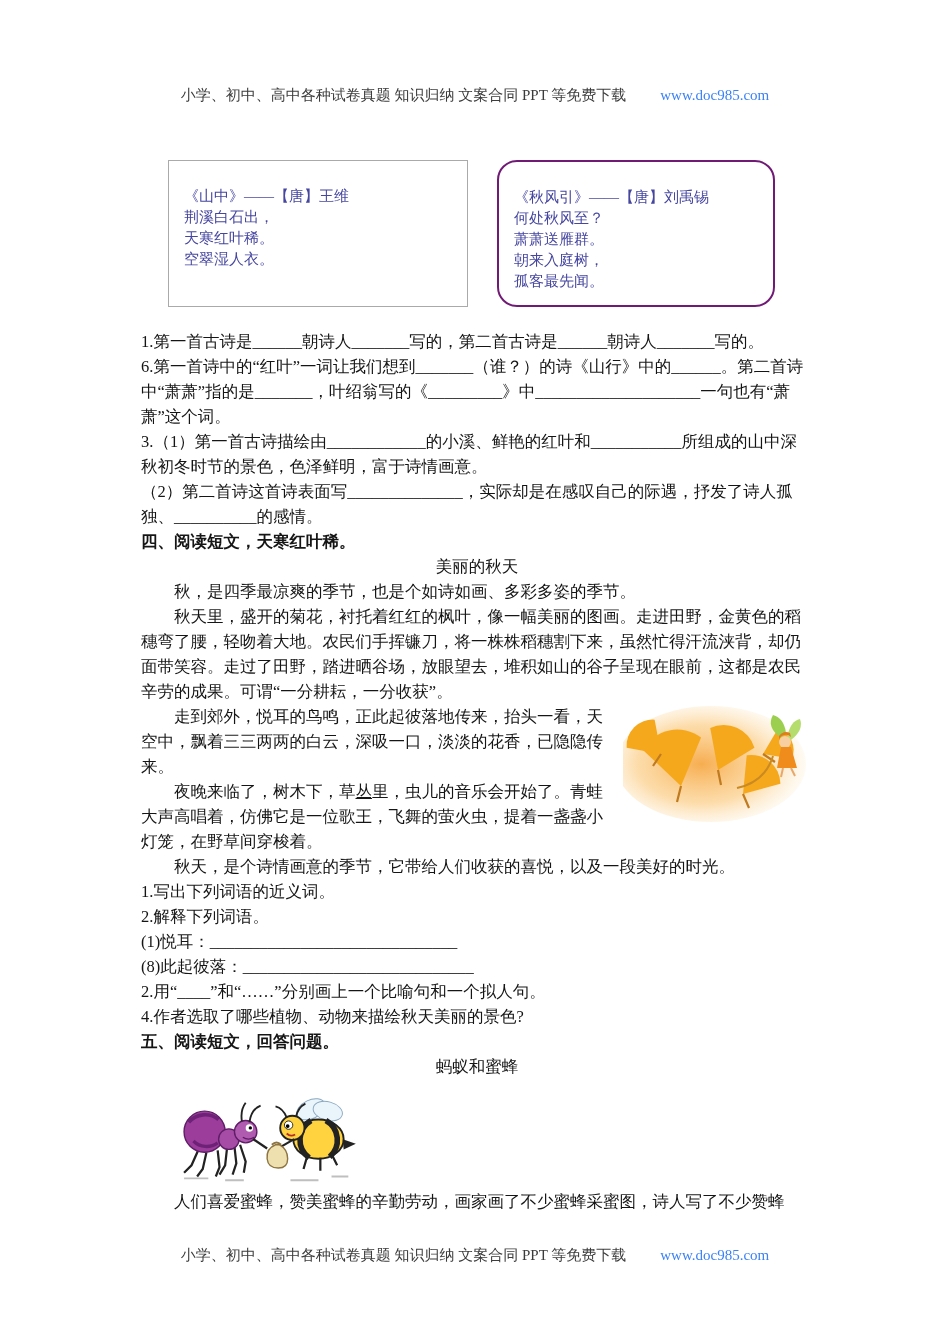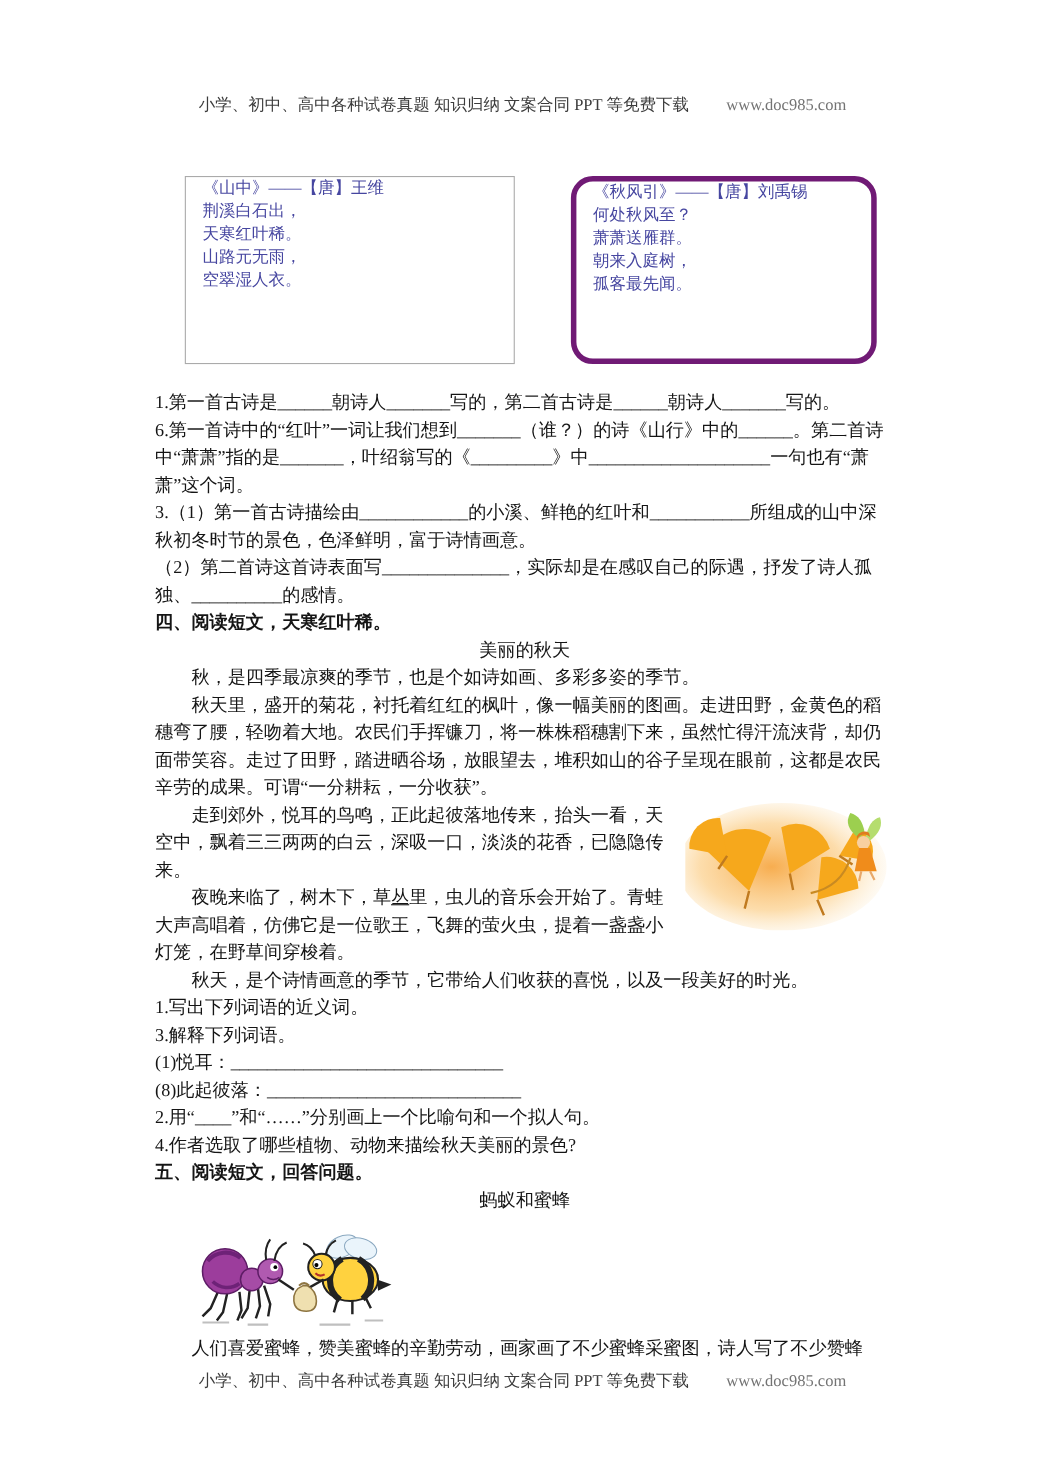--- a/index.html
+++ b/index.html
@@ -3,27 +3,27 @@
 <meta charset="utf-8">
 <style>
   html,body{margin:0;padding:0;background:#ffffff;}
   body{width:950px;height:1344px;position:relative;font-family:"Liberation Serif","DejaVu Serif",serif;color:#151515;}
   .page{position:relative;width:950px;height:1344px;overflow:hidden;background:#fff;}
   [data-bind]{white-space:pre-wrap;}
   .pageline{position:absolute;left:0;width:100%;text-align:center;font-size:15px;color:#3c3c3c;
     font-family:"Liberation Serif","DejaVu Serif",serif;}
   .header{top:86px;}
   .footer{top:1246px;}
-  .url{margin-left:34px;color:#737373;}
+  .url{margin-left:34px;color:#3b82f6;}
   .content{position:absolute;left:141px;top:160px;width:672px;font-size:16.5px;line-height:25px;}
   .poem-row{display:flex;gap:29px;margin-left:27px;margin-bottom:22px;}
-  .poem-box{box-sizing:border-box;height:171px;padding:0 15px;color:#4646a0;
+  .poem-box{box-sizing:border-box;height:147px;padding:25px 15px;color:#4646a0;
     font-size:15px;line-height:21px;background:#fff;}
   .box-square{width:300px;border:1px solid #aaaaaa;}
-  .box-rounded{width:278px;border:5px solid #701a75;border-radius:20px;margin-left:22px;}
+  .box-rounded{width:278px;border:2px solid #701a75;border-radius:20px;}
   .qline{white-space:pre-wrap;}
   .bold{font-weight:bold;}
   .center-title{text-align:center;font-weight:normal;}
   .para{text-indent:2em;}
   .u{text-decoration:underline;}
   .float-illustration{float:right;width:190px;height:118px;margin:0 0 4px 10px;}
   .insect-illustration{width:200px;height:98px;margin:6px 0 6px 28px;}
   .clear{clear:both;}
   svg{display:block;}
 </style>
@@ -36,21 +36,20 @@
     <span data-bind="header.text">小学、初中、高中各种试卷真题 知识归纳 文案合同 PPT 等免费下载</span><span class="url" data-bind="header.url">www.doc985.com</span>
   </div>
 
   <div class="content">
 
     <div class="poem-row">
       <div class="poem-box box-square">
         <div data-bind="poems.left.title">《山中》——【唐】王维</div>
         <div data-bind="poems.left.lines.0">荆溪白石出，</div>
         <div data-bind="poems.left.lines.1">天寒红叶稀。</div>
-        <div data-bind="poems.left.lines.2">山路元无雨，</div>
         <div data-bind="poems.left.lines.3">空翠湿人衣。</div>
       </div>
       <div class="poem-box box-rounded">
         <div data-bind="poems.right.title">《秋风引》——【唐】刘禹锡</div>
         <div data-bind="poems.right.lines.0">何处秋风至？</div>
         <div data-bind="poems.right.lines.1">萧萧送雁群。</div>
         <div data-bind="poems.right.lines.2">朝来入庭树，</div>
         <div data-bind="poems.right.lines.3">孤客最先闻。</div>
       </div>
     </div>
@@ -95,21 +94,21 @@
           </g>
         </svg>
       </div>
       <div class="para" data-bind="reading.p3">走到郊外，悦耳的鸟鸣，正此起彼落地传来，抬头一看，天空中，飘着三三两两的白云，深吸一口，淡淡的花香，已隐隐传来。</div>
       <div class="para"><span data-bind="reading.p4a">夜晚来临了，树木下，草</span><span class="u" data-bind="reading.p4u">丛</span><span data-bind="reading.p4b">里，虫儿的音乐会开始了。青蛙大声高唱着，仿佛它是一位歌王，飞舞的萤火虫，提着一盏盏小灯笼，在野草间穿梭着。</span></div>
     </div>
 
     <div class="para clear" data-bind="reading.p5">秋天，是个诗情画意的季节，它带给人们收获的喜悦，以及一段美好的时光。</div>
 
     <div class="qline" data-bind="reading_questions.q1">1.写出下列词语的近义词。</div>
-    <div class="qline" data-bind="reading_questions.q2">3.解释下列词语。</div>
+    <div class="qline" data-bind="reading_questions.q2">2.解释下列词语。</div>
     <div class="qline" data-bind="reading_questions.q2_1">(1)悦耳：______________________________</div>
     <div class="qline" data-bind="reading_questions.q2_2">(8)此起彼落：____________________________</div>
     <div class="qline" data-bind="reading_questions.q3">2.用“____”和“……”分别画上一个比喻句和一个拟人句。</div>
     <div class="qline" data-bind="reading_questions.q4">4.作者选取了哪些植物、动物来描绘秋天美丽的景色?</div>
 
     <div class="bold" data-bind="section5.heading">五、阅读短文，回答问题。</div>
     <div class="center-title" data-bind="section5.title">蚂蚁和蜜蜂</div>
 
     <div class="insect-illustration">
       <svg viewBox="0 0 210 105" width="200" height="98">

